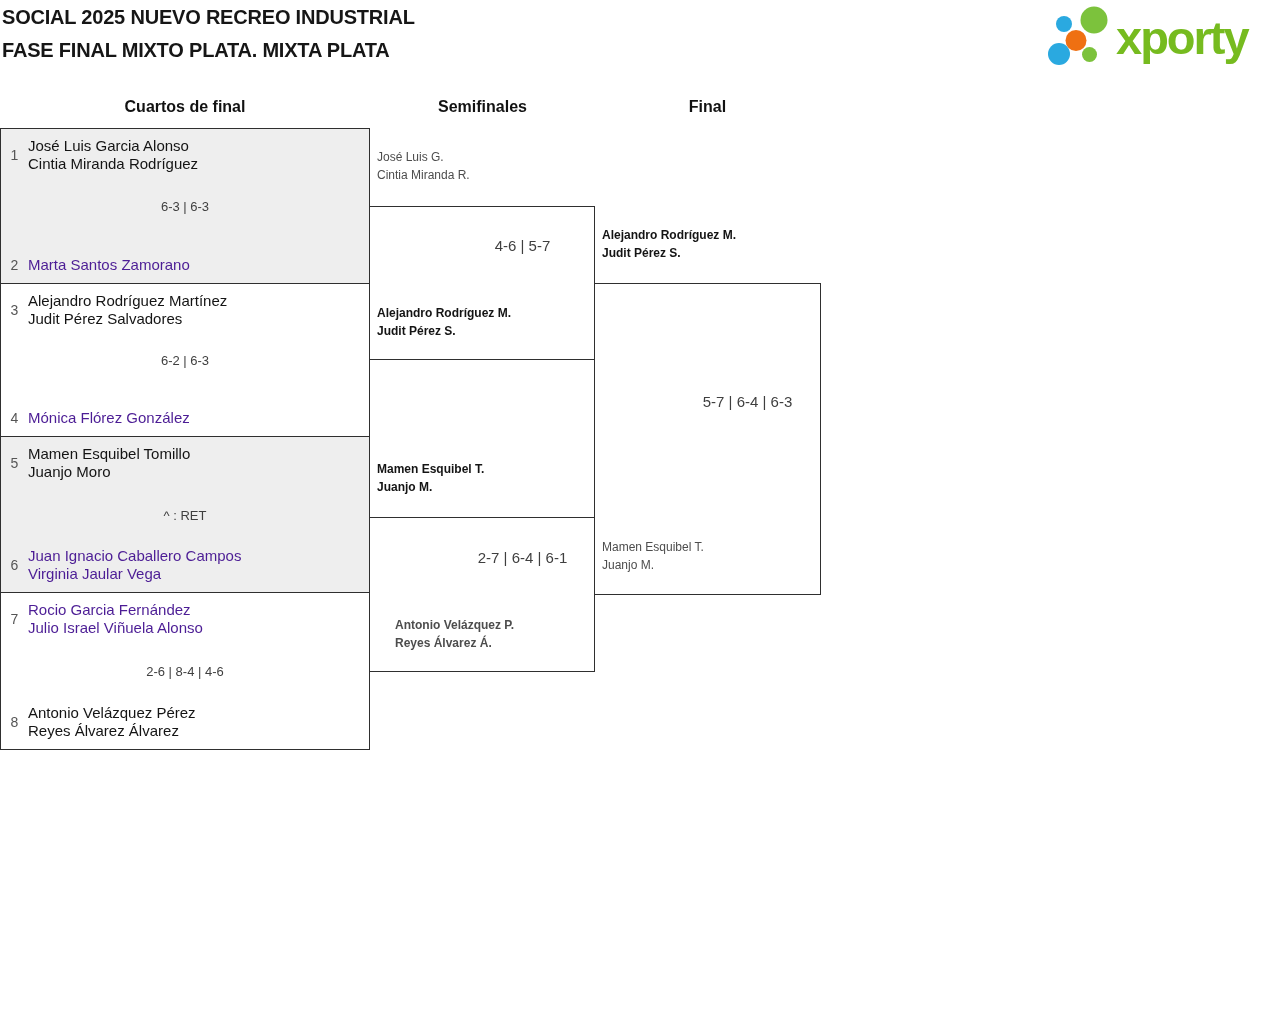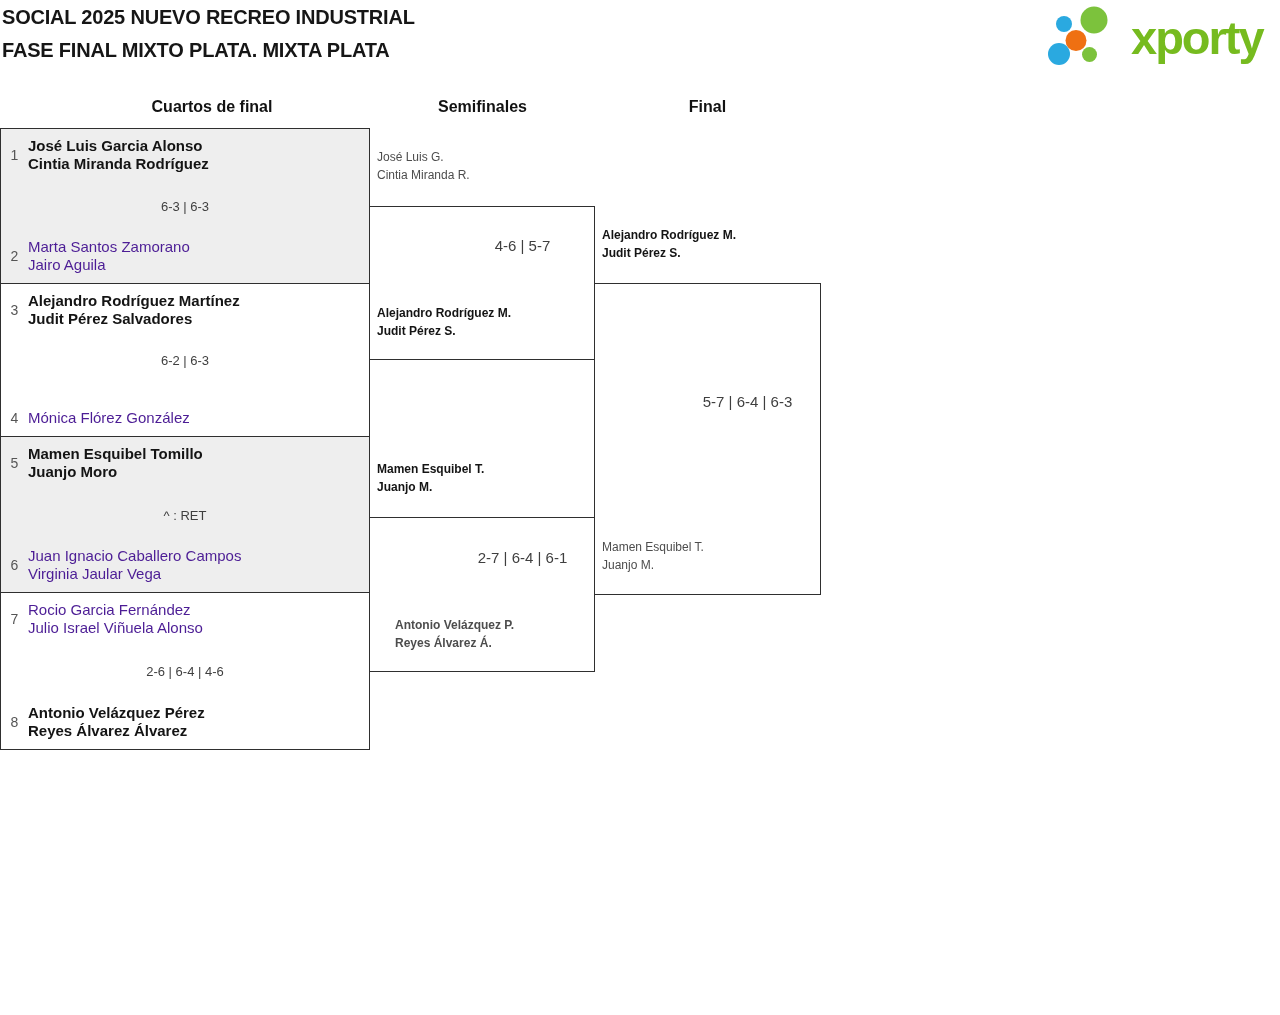--- a/index.html
+++ b/index.html
@@ -7,45 +7,45 @@
     position:relative; width:1280px; height:1015px; background:#ffffff;
     font-family:"Liberation Sans", sans-serif; overflow:hidden;
   }
 
   
   .title { position:absolute; left:2px; top:1px; font-size:20px; line-height:33px;
            font-weight:600; color:#161616; letter-spacing:-0.2px; }
   .logo { position:absolute; left:1046px; top:2px; width:228px; height:68px;
           display:flex; align-items:flex-start; text-decoration:none; cursor:pointer; }
   .logo-word { font-size:47px; font-weight:800; color:#76bb1f; letter-spacing:-2px;
-               line-height:64px; margin-left:17px; margin-top:4px; }
+               line-height:64px; margin-left:2px; margin-top:4px; }
 
   
   .col-header { position:absolute; top:98px; text-align:center; font-size:16px;
                 font-weight:700; color:#121212; }
-  .ch1 { left:0; width:370px;padding-left:27px; }
+  .ch1 { left:0; width:370px; }
   .ch2 { left:370px; width:225px; }
   .ch3 { left:595px; width:225px; }
 
   
   .qf { position:absolute; left:0; top:128px; width:370px; height:622px;
         border:1px solid #2f2f2f; box-sizing:border-box; display:flex; flex-direction:column; }
   .qf-block { position:relative; box-sizing:border-box; flex:0 0 auto; }
   .qf-block.b1 { height:155px; border-bottom:1px solid #2f2f2f; }
   .qf-block.b2 { height:153px; border-bottom:1px solid #2f2f2f; }
   .qf-block.b3 { height:156px; border-bottom:1px solid #2f2f2f; }
   .qf-block.b4 { height:156px; }
   .qf-block.gray { background:#eeeeee; }
 
   .team-row { position:absolute; left:0; right:0; display:flex; align-items:center; }
   .team-row.top { top:8px; }
   .team-row.bottom { bottom:9px; }
   .seed { flex:0 0 27px; text-align:center; font-size:14px; color:#555555; }
   .names { flex:1; font-size:15px; line-height:18px; color:#4c1d95; }
-  .team-row.winner .names { font-weight:700; color:#141414; }
+  .team-row.winner .names { font-weight:400; color:#141414; }
 
   .qf-score { position:absolute; left:0; right:0; top:50%; transform:translateY(-50%);
               text-align:center; font-size:13px; color:#3f3f3f; }
 
   
   .box { position:absolute; border:1px solid #2f2f2f; box-sizing:border-box; background:transparent; }
   #sf1-box   { left:370px; top:206px; width:225px; height:154px; border-left:none; }
   #sf2-box   { left:370px; top:517px; width:225px; height:155px; border-left:none; }
   #final-box { left:594px; top:283px; width:227px; height:312px; }
 
@@ -96,21 +96,20 @@
         <div class="names">
           <div>José Luis Garcia Alonso</div>
           <div>Cintia Miranda Rodríguez</div>
         </div>
       </div>
       <div class="qf-score">6-3 | 6-3</div>
       <div class="team-row bottom">
         <span class="seed">2</span>
         <div class="names">
           <div>Marta Santos Zamorano</div>
-          <div>Jairo Aguila</div>
         </div>
       </div>
     </div>
 
     <div class="qf-block b2">
       <div class="team-row top winner">
         <span class="seed">3</span>
         <div class="names">
           <div>Alejandro Rodríguez Martínez</div>
           <div>Judit Pérez Salvadores</div>
@@ -144,21 +143,21 @@
     </div>
 
     <div class="qf-block b4">
       <div class="team-row top">
         <span class="seed">7</span>
         <div class="names">
           <div>Rocio Garcia Fernández</div>
           <div>Julio Israel Viñuela Alonso</div>
         </div>
       </div>
-      <div class="qf-score">2-6 | 6-4 | 4-6</div>
+      <div class="qf-score">2-6 | 8-4 | 4-6</div>
       <div class="team-row bottom winner">
         <span class="seed">8</span>
         <div class="names">
           <div>Antonio Velázquez Pérez</div>
           <div>Reyes Álvarez Álvarez</div>
         </div>
       </div>
     </div>
   </div>
 

